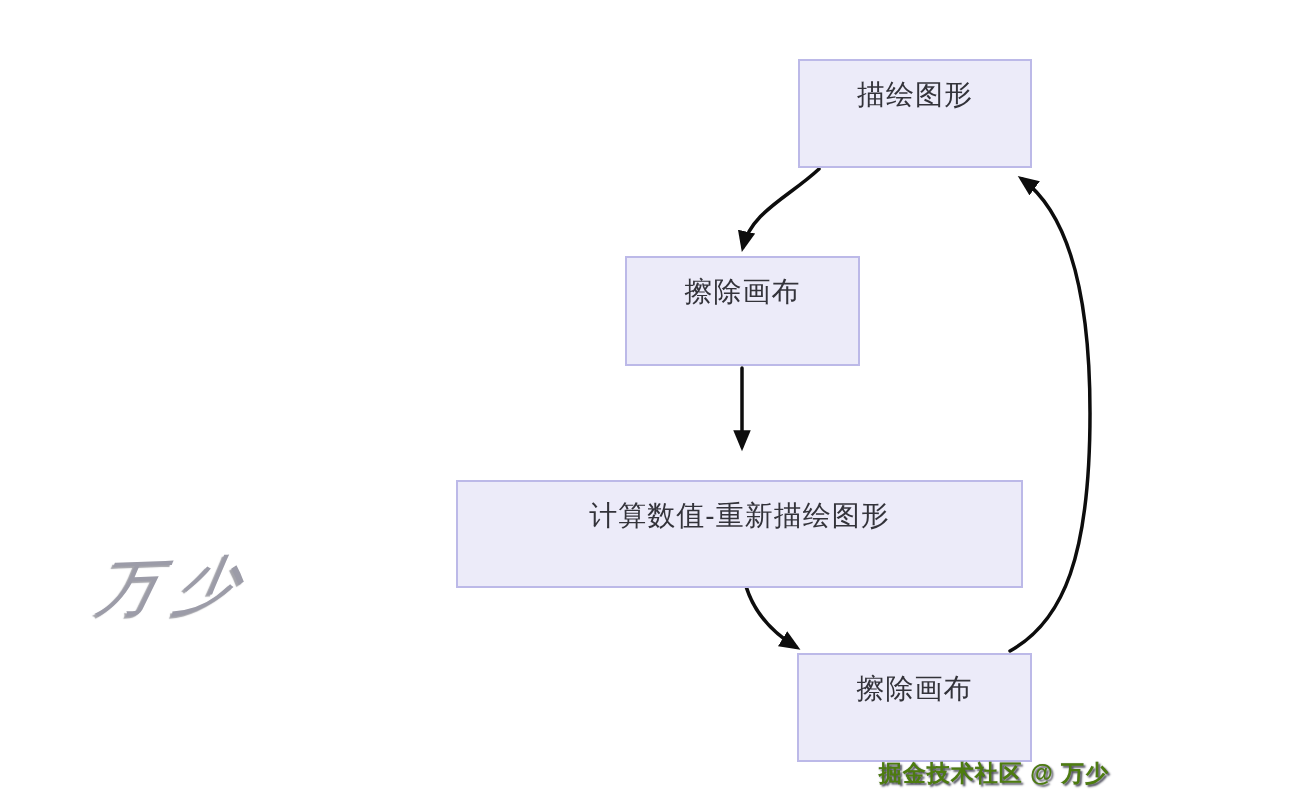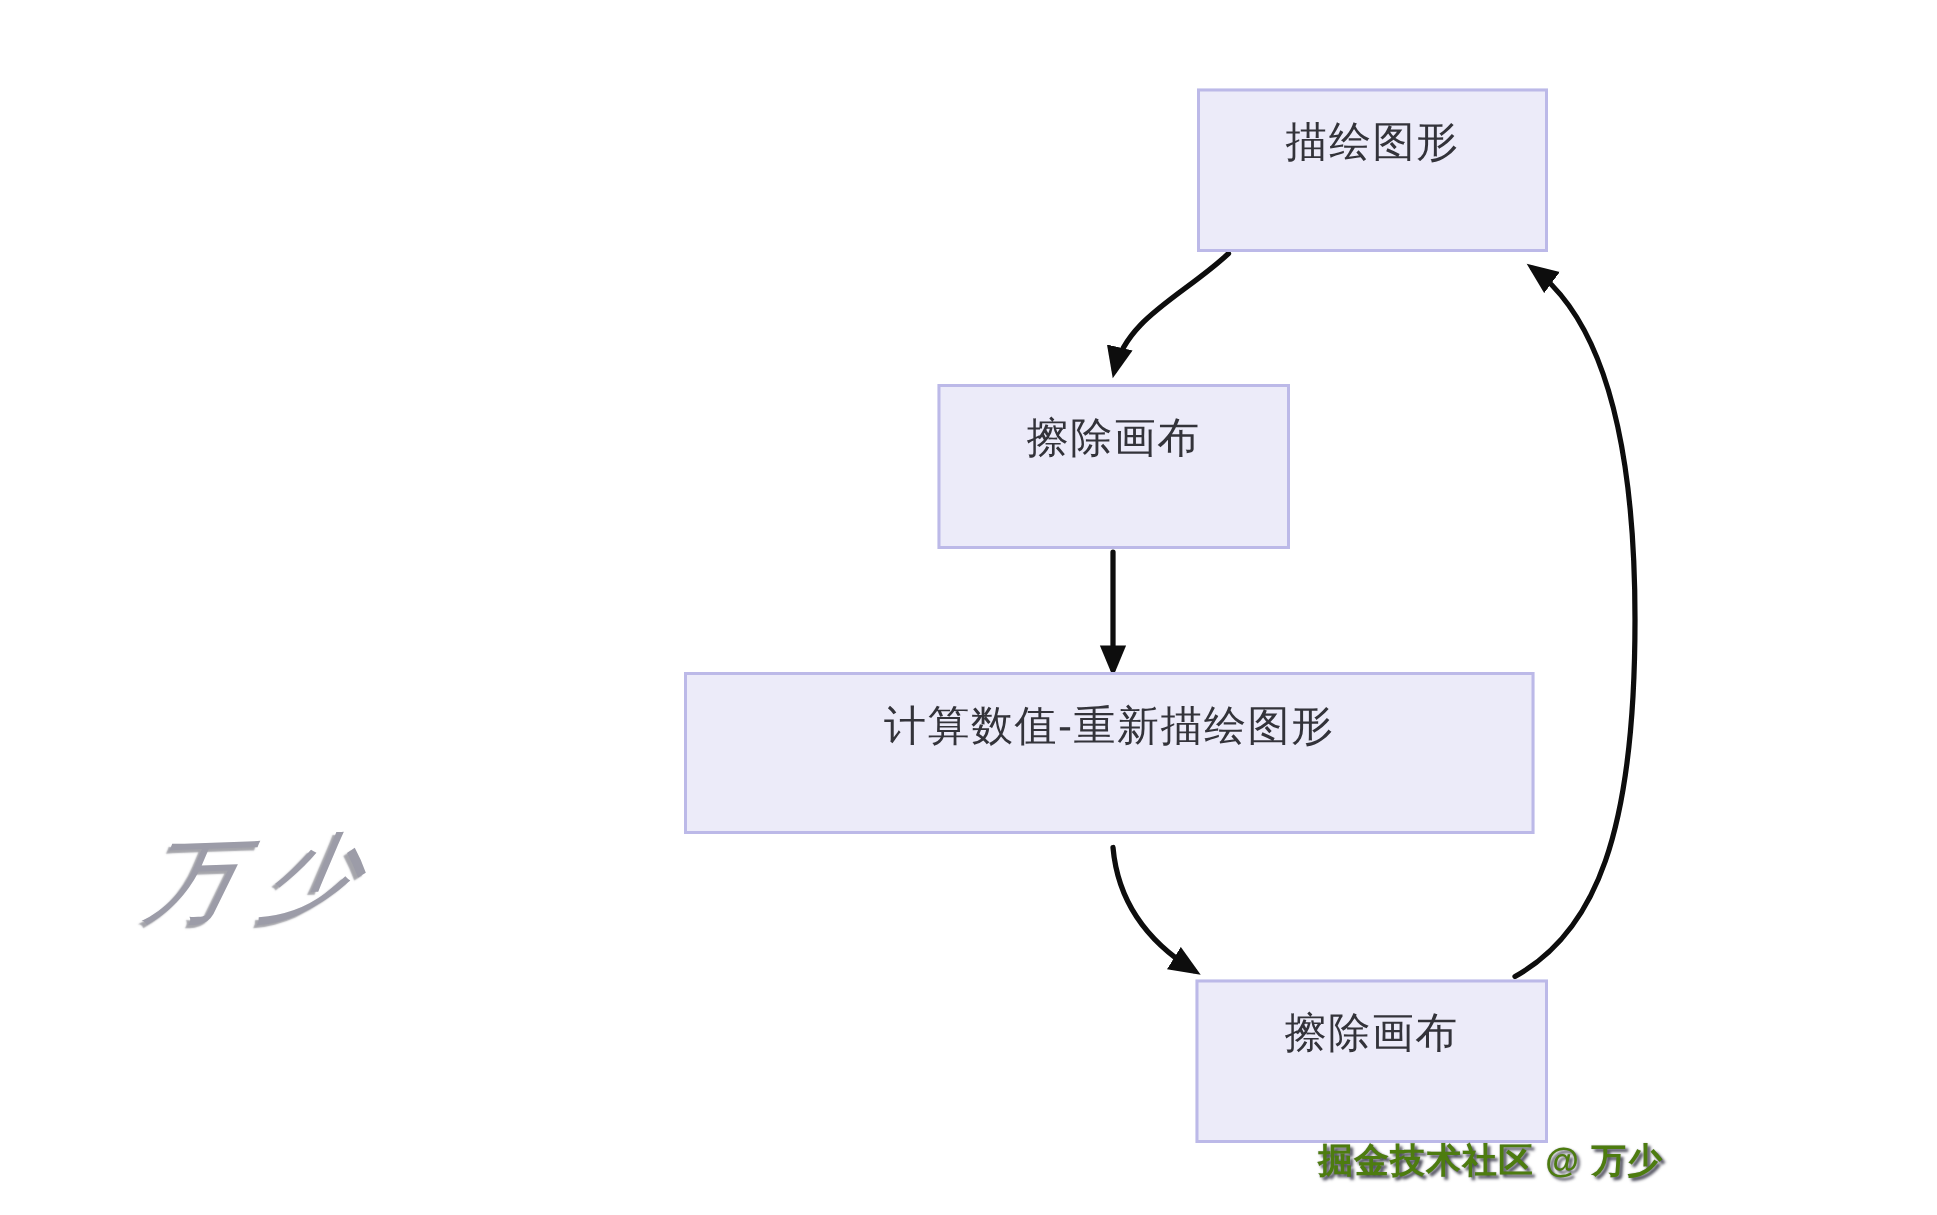--- a/index.html
+++ b/index.html
@@ -34,21 +34,21 @@
   }
   .node .label {
     font-size: 28px;
     line-height: 34px;
     color: #33333a;
     letter-spacing: 1px;
     white-space: nowrap;
   }
   .node-draw     { left: 798px; top: 59px;  width: 234px; height: 109px; }
   .node-erase1   { left: 625px; top: 256px; width: 235px; height: 110px; }
-  .node-compute  { left: 456px; top: 448px; width: 567px; height: 108px; }
+  .node-compute  { left: 456px; top: 480px; width: 567px; height: 108px; }
   .node-erase2   { left: 797px; top: 653px; width: 235px; height: 109px; }
 
   .wm-signature {
     position: absolute;
     left: 98px;
     top: 544px;
     font-size: 62px;
     font-style: italic;
     letter-spacing: 16px;
     color: #9c9ca8;

